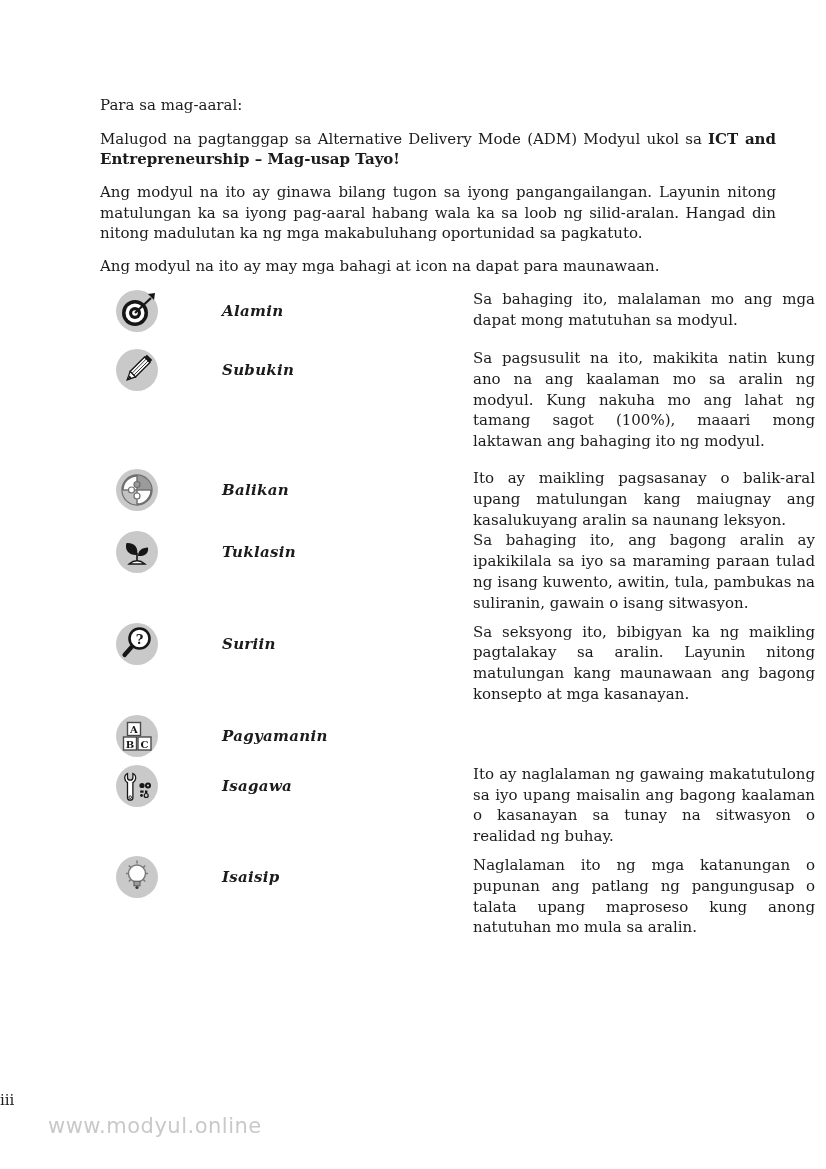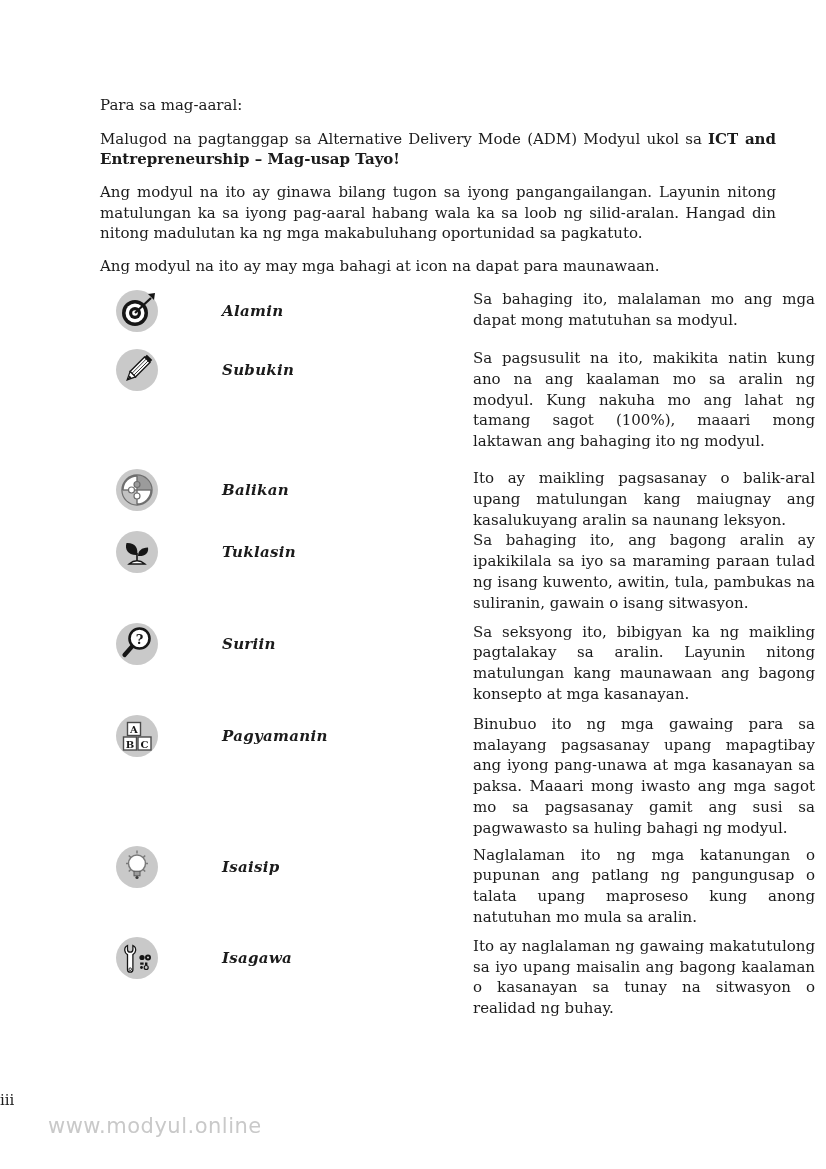--- a/index.html
+++ b/index.html
@@ -170,21 +170,39 @@
           <circle cx="22" cy="22" r="21" fill="#c9c9c9"></circle>
           <rect x="12.5" y="8.5" width="13" height="13" fill="#ffffff" stroke="#4a4a4a" stroke-width="1.4"></rect>
           <text x="19" y="19" font-size="10" font-weight="bold" font-family="DejaVu Serif, serif" fill="#161616" text-anchor="middle">A</text>
           <rect x="8.5" y="23" width="13" height="13" fill="#ffffff" stroke="#4a4a4a" stroke-width="1.4"></rect>
           <text x="15" y="33.5" font-size="10" font-weight="bold" font-family="DejaVu Serif, serif" fill="#161616" text-anchor="middle">B</text>
           <rect x="23" y="23" width="13" height="13" fill="#ffffff" stroke="#4a4a4a" stroke-width="1.4"></rect>
           <text x="29.5" y="33.5" font-size="10" font-weight="bold" font-family="DejaVu Serif, serif" fill="#161616" text-anchor="middle">C</text>
         </svg>
       </div>
       <div class="row-label">Pagyamanin</div>
-      <div class="row-desc">Binubuo ito ng mga gawaing para sa malayang pagsasanay upang mapagtibay ang iyong pang-unawa at mga kasanayan sa paksa. Maaari mong iwasto ang mga sagot mo sa pagsasanay gamit ang susi sa pagwawasto sa huling bahagi ng modyul.</div>
+    </div>
+
+    <div class="icon-row">
+      <div class="icon-wrap">
+        <svg width="44" height="44" viewBox="0 0 44 44">
+          <circle cx="22" cy="22" r="21" fill="#c9c9c9"></circle>
+          <path d="M12.5 9.5 C10.5 10.5 9.5 12.5 9.8 14.7 C10 16.4 11 17.8 12.5 18.6 L12.5 33.5 A2.7 2.7 0 0 0 17.9 33.5 L17.9 18.6 C19.4 17.8 20.4 16.4 20.6 14.7 C20.9 12.5 19.9 10.5 17.9 9.5 L17.9 13.5 A2.7 2.7 0 0 1 12.5 13.5 Z" fill="#ffffff" stroke="#161616" stroke-width="1.3"></path>
+          <circle cx="15.2" cy="33.2" r="1.3" fill="#ffffff" stroke="#161616" stroke-width="0.9"></circle>
+          <circle cx="27" cy="21.5" r="2.6" fill="#161616"></circle>
+          <circle cx="33" cy="21.5" r="3" fill="#161616"></circle>
+          <circle cx="33" cy="21.5" r="1.1" fill="#c9c9c9"></circle>
+          <rect x="25.2" y="26.5" width="3.4" height="2.2" fill="#161616"></rect>
+          <rect x="30" y="26.5" width="2.4" height="2.6" fill="#161616"></rect>
+          <circle cx="31.2" cy="31.5" r="2" fill="none" stroke="#161616" stroke-width="1.2"></circle>
+          <circle cx="26.5" cy="31.5" r="1.4" fill="#161616"></circle>
+        </svg>
+      </div>
+      <div class="row-label">Isagawa</div>
+      <div class="row-desc">Ito ay naglalaman ng gawaing makatutulong sa iyo upang maisalin ang bagong kaalaman o kasanayan sa tunay na sitwasyon o realidad ng buhay.</div>
     </div>
 
     <div class="icon-row">
       <div class="icon-wrap">
         <svg width="44" height="44" viewBox="0 0 44 44">
           <circle cx="22" cy="22" r="21" fill="#c9c9c9"></circle>
           <circle cx="22" cy="18.5" r="8.5" fill="#ffffff" stroke="#7a7a7a" stroke-width="1.5"></circle>
           <rect x="19" y="26.2" width="6" height="4.6" fill="#9b9b9b" stroke="#5a5a5a" stroke-width="1"></rect>
           <circle cx="22" cy="32.5" r="1.6" fill="#3a3a3a"></circle>
           <g stroke="#7a7a7a" stroke-width="1.5">
@@ -195,38 +213,19 @@
             <line x1="30.2" y1="10.5" x2="28" y2="12.7"></line>
             <line x1="13.8" y1="26.5" x2="16" y2="24.3"></line>
             <line x1="30.2" y1="26.5" x2="28" y2="24.3"></line>
           </g>
         </svg>
       </div>
       <div class="row-label">Isaisip</div>
       <div class="row-desc">Naglalaman ito ng mga katanungan o pupunan ang patlang ng pangungusap o talata upang maproseso kung anong natutuhan mo mula sa aralin.</div>
     </div>
 
-    <div class="icon-row">
-      <div class="icon-wrap">
-        <svg width="44" height="44" viewBox="0 0 44 44">
-          <circle cx="22" cy="22" r="21" fill="#c9c9c9"></circle>
-          <path d="M12.5 9.5 C10.5 10.5 9.5 12.5 9.8 14.7 C10 16.4 11 17.8 12.5 18.6 L12.5 33.5 A2.7 2.7 0 0 0 17.9 33.5 L17.9 18.6 C19.4 17.8 20.4 16.4 20.6 14.7 C20.9 12.5 19.9 10.5 17.9 9.5 L17.9 13.5 A2.7 2.7 0 0 1 12.5 13.5 Z" fill="#ffffff" stroke="#161616" stroke-width="1.3"></path>
-          <circle cx="15.2" cy="33.2" r="1.3" fill="#ffffff" stroke="#161616" stroke-width="0.9"></circle>
-          <circle cx="27" cy="21.5" r="2.6" fill="#161616"></circle>
-          <circle cx="33" cy="21.5" r="3" fill="#161616"></circle>
-          <circle cx="33" cy="21.5" r="1.1" fill="#c9c9c9"></circle>
-          <rect x="25.2" y="26.5" width="3.4" height="2.2" fill="#161616"></rect>
-          <rect x="30" y="26.5" width="2.4" height="2.6" fill="#161616"></rect>
-          <circle cx="31.2" cy="31.5" r="2" fill="none" stroke="#161616" stroke-width="1.2"></circle>
-          <circle cx="26.5" cy="31.5" r="1.4" fill="#161616"></circle>
-        </svg>
-      </div>
-      <div class="row-label">Isagawa</div>
-      <div class="row-desc">Ito ay naglalaman ng gawaing makatutulong sa iyo upang maisalin ang bagong kaalaman o kasanayan sa tunay na sitwasyon o realidad ng buhay.</div>
-    </div>
-
   </div>
 </div>
 
 <div class="footer">
   <div class="page-number">iii</div>
   <div class="watermark">www.modyul.online</div>
 </div>
 
 </body></html>

